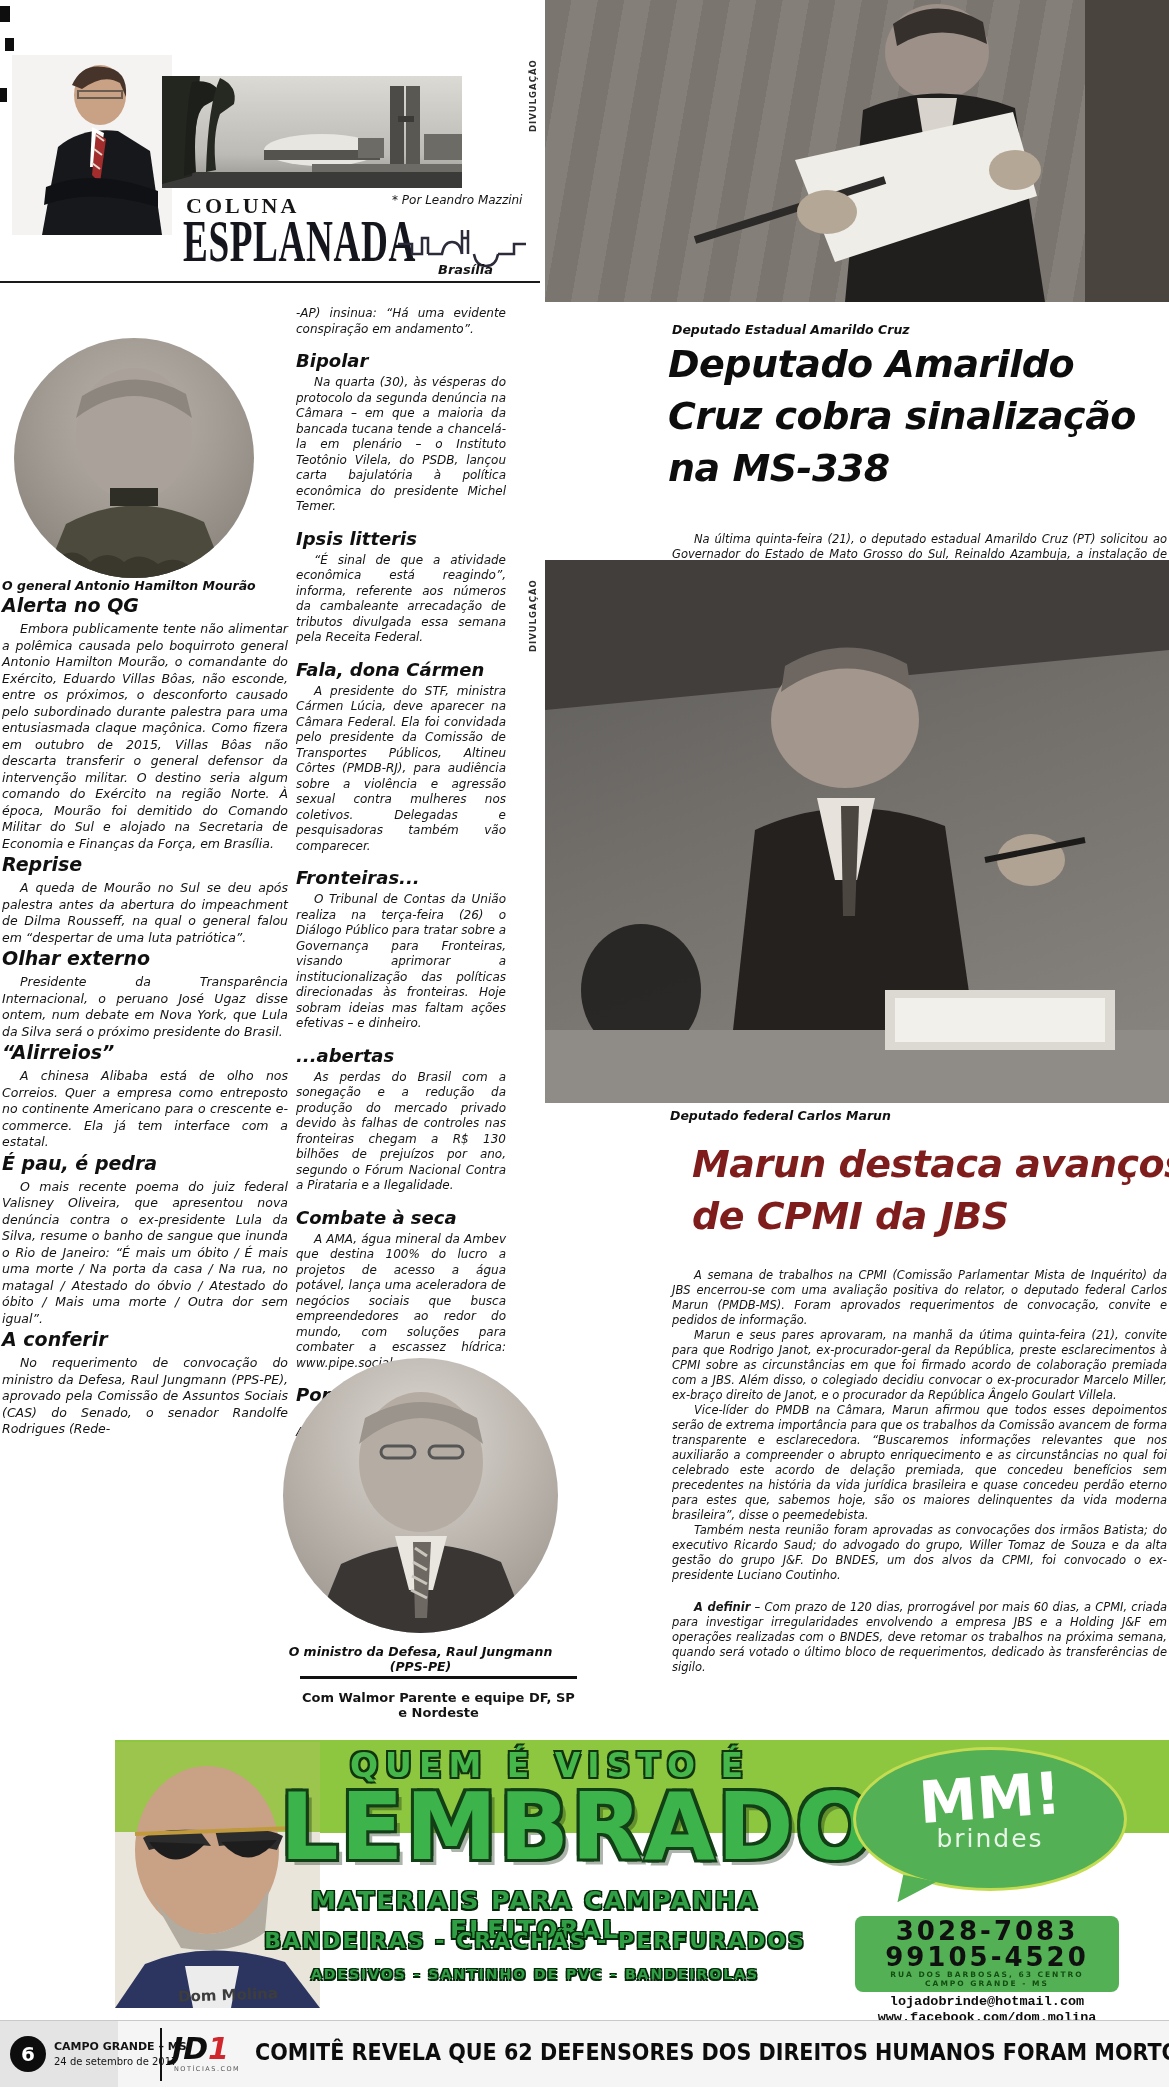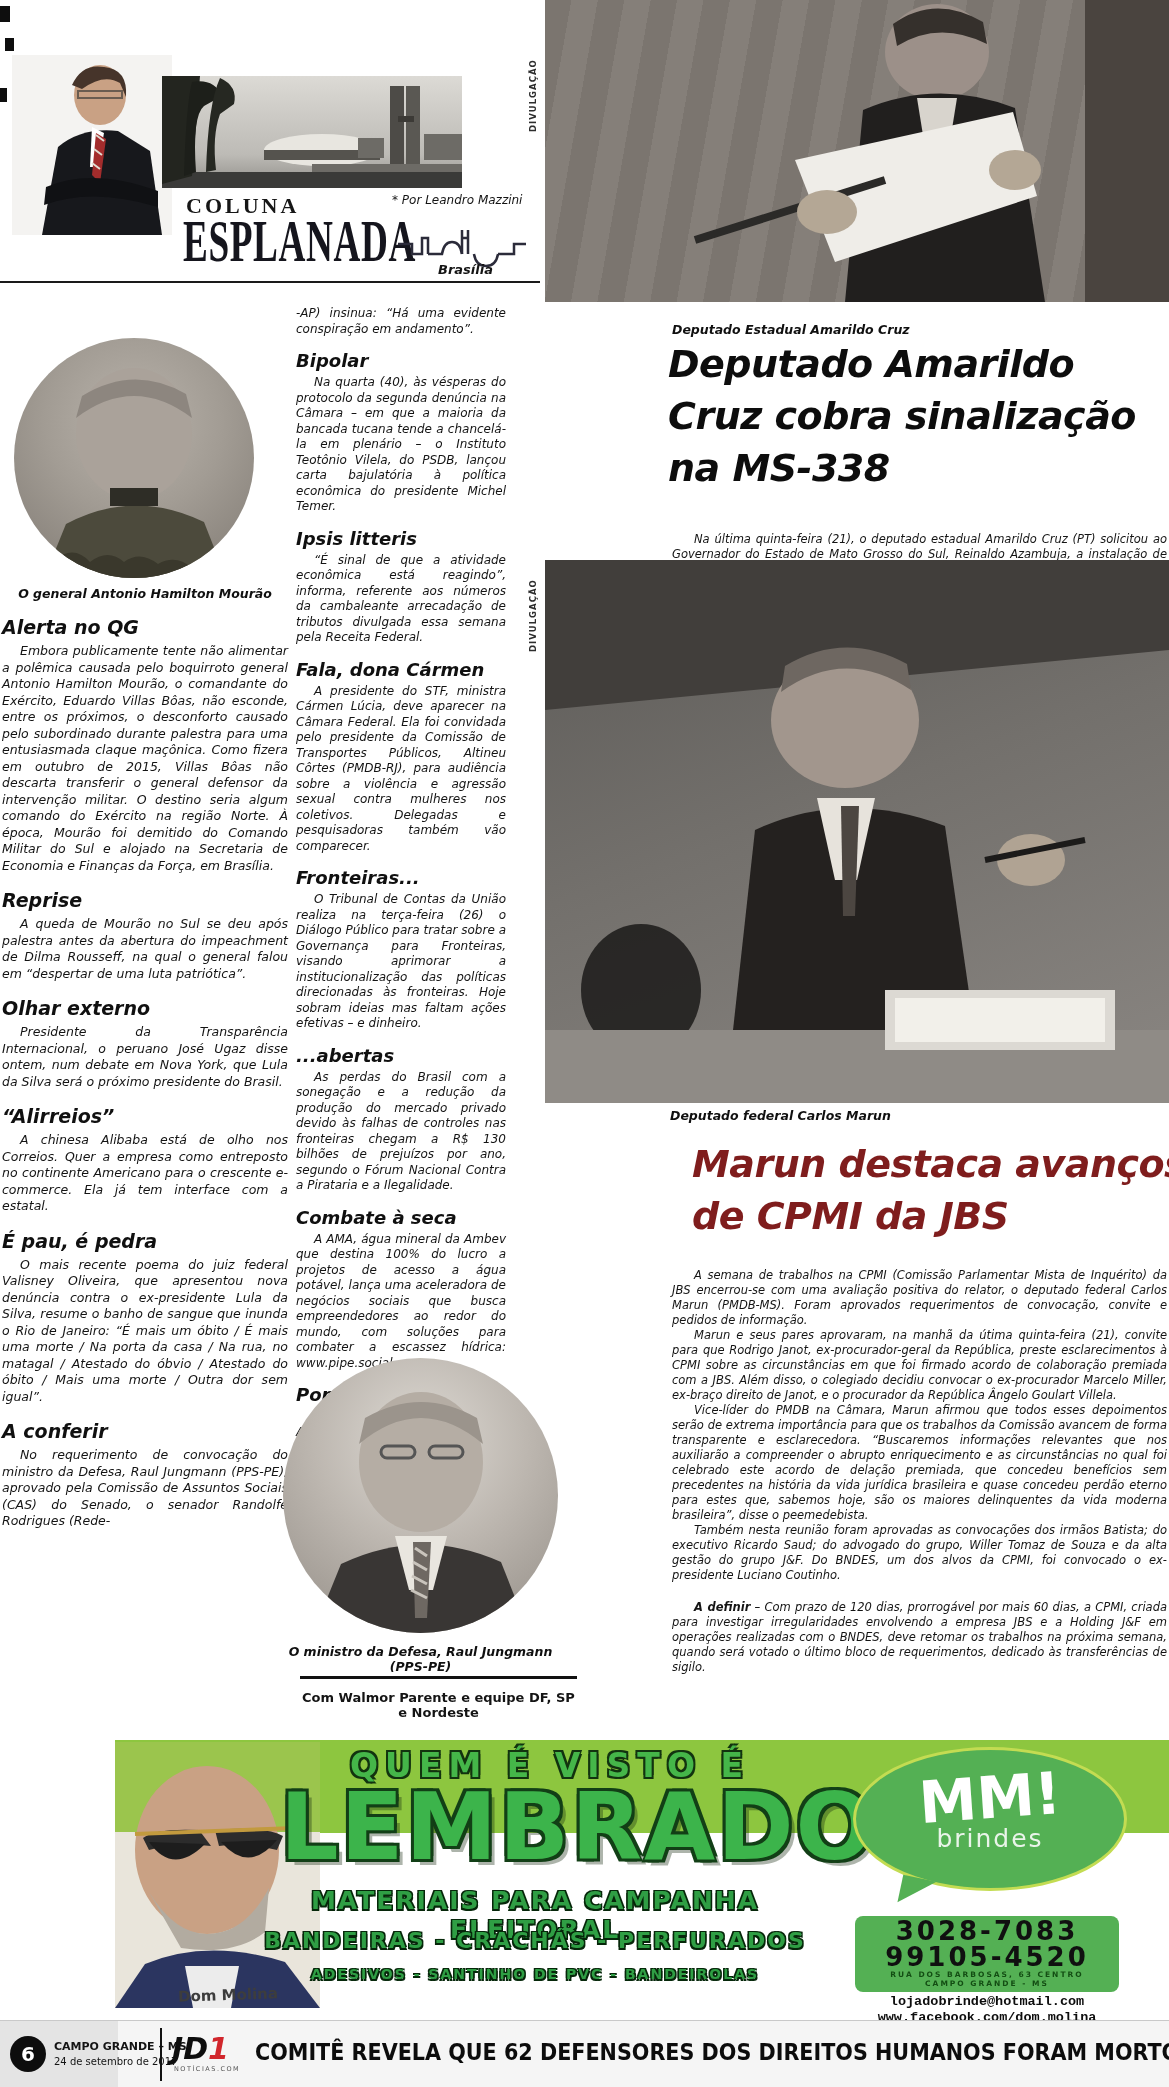--- a/index.html
+++ b/index.html
@@ -17,21 +17,21 @@
         font-size:60px;line-height:62px;letter-spacing:1px;color:#15151d;
         transform:scaleX(.62);transform-origin:left top;white-space:nowrap;}
   #byline{left:392px;top:193px;font-size:12px;font-weight:normal;font-style:italic;white-space:nowrap;}
   #brasilia-label{left:438px;top:262px;font-size:13px;font-weight:bold;font-style:italic;}
   #masthead-rule{left:0;top:281px;width:540px;height:2px;background:#1a1a1a;}
   .vert-credit{position:absolute;writing-mode:vertical-rl;transform:rotate(180deg);
                font-size:8.5px;font-weight:bold;letter-spacing:1px;color:#2d2d2d;}
 
   
   .col{position:absolute;}
-  .sec h3{font-size:19px;line-height:21px;font-style:italic;font-weight:bold;margin:16px 0 5px;color:#101010;}
+  .sec h3{font-size:19px;line-height:21px;font-style:italic;font-weight:bold;margin:2px 0 5px;color:#101010;}
   .sec p,.lead{font-size:12.5px;line-height:16.5px;font-style:italic;text-align:justify;margin:0;}
   .sec p{text-indent:18px;}
   #mid-col .sec p,#mid-col .lead{font-size:12px;line-height:15.5px;}
   #mid-col .sec h3{font-size:18px;margin:13px 0 4px;}
   .caption{font-size:12.5px;font-weight:bold;font-style:italic;color:#101010;}
 
   .circle-photo{position:relative;border-radius:50%;overflow:hidden;}
 
   
   .headline{position:absolute;font-weight:bold;font-style:italic;font-size:38px;line-height:52px;
@@ -211,21 +211,21 @@
   <div class="col" id="left-col" style="left:2px;top:338px;width:286px;">
     <div class="circle-photo" style="width:240px;height:240px;margin-left:12px;background:radial-gradient(circle at 50% 35%,#b9b3ab 0%,#a29c94 45%,#7f7972 100%);">
       <svg width="240" height="240" viewBox="0 0 240 240">
         <ellipse cx="120" cy="96" rx="58" ry="66" fill="#aaa29a"></ellipse>
         <path d="M62 80 Q120 36 178 80 L172 56 Q120 26 68 58 Z" fill="#8d867f"></path>
         <path d="M30 240 L52 186 Q120 150 190 184 L212 240 Z" fill="#4c4a3c"></path>
         <path d="M40 222 q20 -16 36 2 q18 -14 34 0 q16 -12 34 2 q18 -10 34 4 q16 -8 26 6 l0 4 -164 0 Z" fill="#3a382c"></path>
         <rect x="96" y="150" width="48" height="18" fill="#2e2d26"></rect>
       </svg>
     </div>
-    <div class="caption" style="width:286px;text-align:center;margin-top:8px;">O general Antonio Hamilton Mourão</div>
+    <div class="caption" style="width:286px;">O general Antonio Hamilton Mourão</div>
 
     <div class="sec">
       <h3>Alerta no QG</h3>
       <p>Embora publicamente tente não alimentar a polêmica causada pelo boquirroto general Antonio Hamilton Mourão, o comandante do Exército, Eduardo Villas Bôas, não esconde, entre os próximos, o desconforto causado pelo subordinado durante palestra para uma entusiasmada claque maçônica. Como fizera em outubro de 2015, Villas Bôas não descarta transferir o general defensor da intervenção militar. O destino seria algum comando do Exército na região Norte. À época, Mourão foi demitido do Comando Militar do Sul e alojado na Secretaria de Economia e Finanças da Força, em Brasília.</p>
     </div>
     <div class="sec">
       <h3>Reprise</h3>
       <p>A queda de Mourão no Sul se deu após palestra antes da abertura do impeachment de Dilma Rousseff, na qual o general falou em “despertar de uma luta patriótica”.</p>
     </div>
     <div class="sec">
@@ -243,21 +243,21 @@
     <div class="sec">
       <h3>A conferir</h3>
       <p>No requerimento de convocação do ministro da Defesa, Raul Jungmann (PPS-PE), aprovado pela Comissão de Assuntos Sociais (CAS) do Senado, o senador Randolfe Rodrigues (Rede-</p>
     </div>
   </div>
 
   <div class="col" id="mid-col" style="left:296px;top:306px;width:210px;">
     <p class="lead">-AP) insinua: “Há uma evidente conspiração em andamento”.</p>
     <div class="sec">
       <h3>Bipolar</h3>
-      <p>Na quarta (40), às vésperas do protocolo da segunda denúncia na Câmara – em que a maioria da bancada tucana tende a chancelá-la em plenário – o Instituto Teotônio Vilela, do PSDB, lançou carta bajulatória à política econômica do presidente Michel Temer.</p>
+      <p>Na quarta (30), às vésperas do protocolo da segunda denúncia na Câmara – em que a maioria da bancada tucana tende a chancelá-la em plenário – o Instituto Teotônio Vilela, do PSDB, lançou carta bajulatória à política econômica do presidente Michel Temer.</p>
     </div>
     <div class="sec">
       <h3>Ipsis litteris</h3>
       <p>“É sinal de que a atividade econômica está reagindo”, informa, referente aos números da cambaleante arrecadação de tributos divulgada essa semana pela Receita Federal.</p>
     </div>
     <div class="sec">
       <h3>Fala, dona Cármen</h3>
       <p>A presidente do STF, ministra Cármen Lúcia, deve aparecer na Câmara Federal. Ela foi convidada pelo presidente da Comissão de Transportes Públicos, Altineu Côrtes (PMDB-RJ), para audiência sobre a violência e agressão sexual contra mulheres nos coletivos. Delegadas e pesquisadoras também vão comparecer.</p>
     </div>
     <div class="sec">

